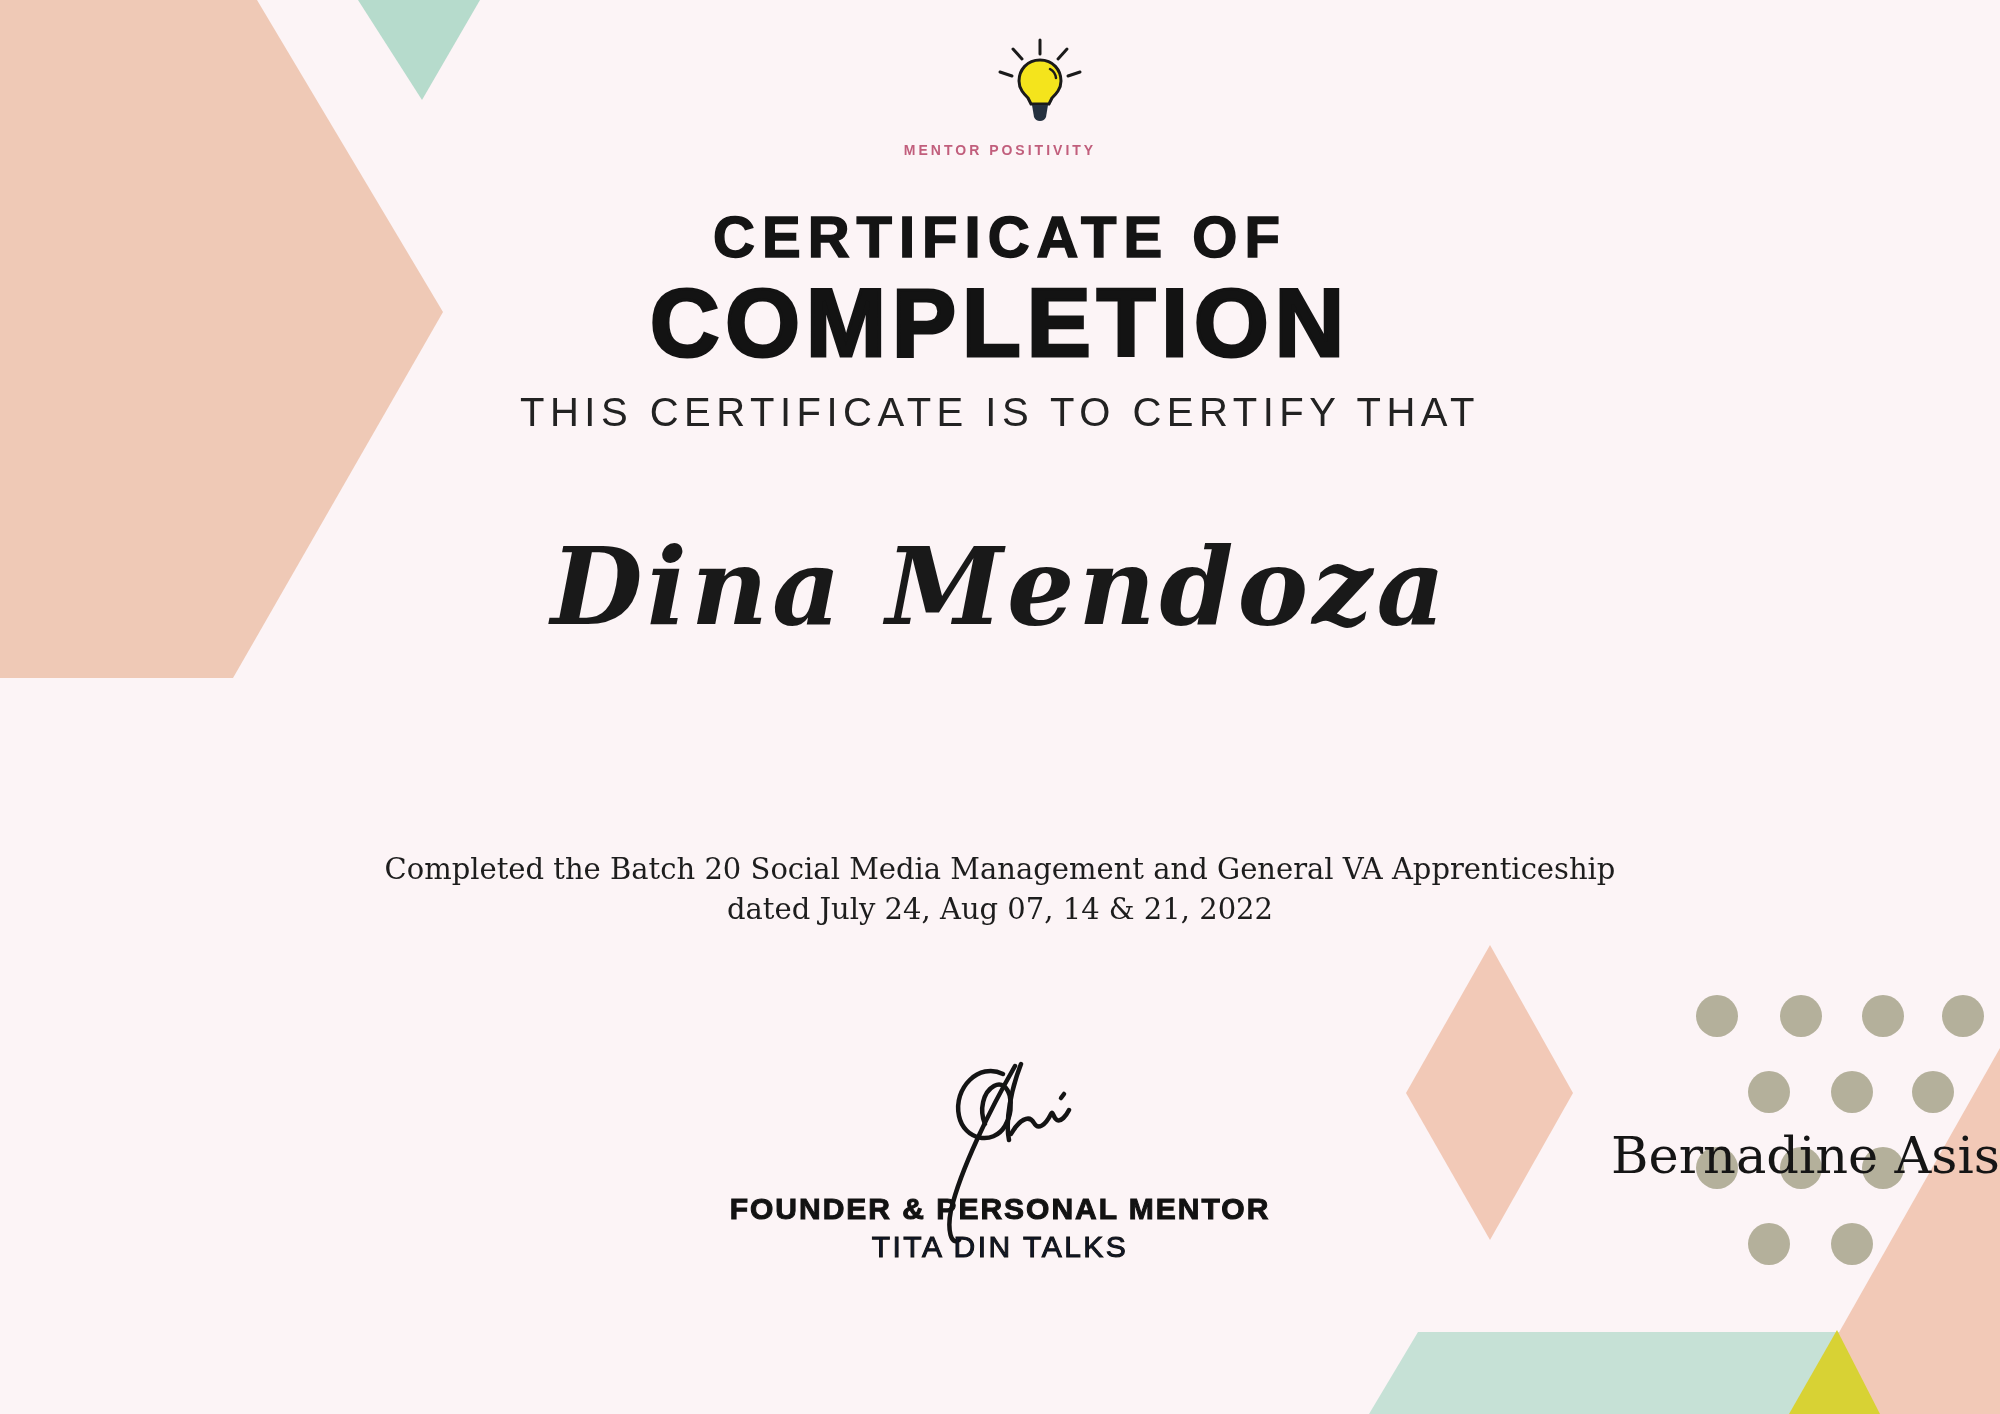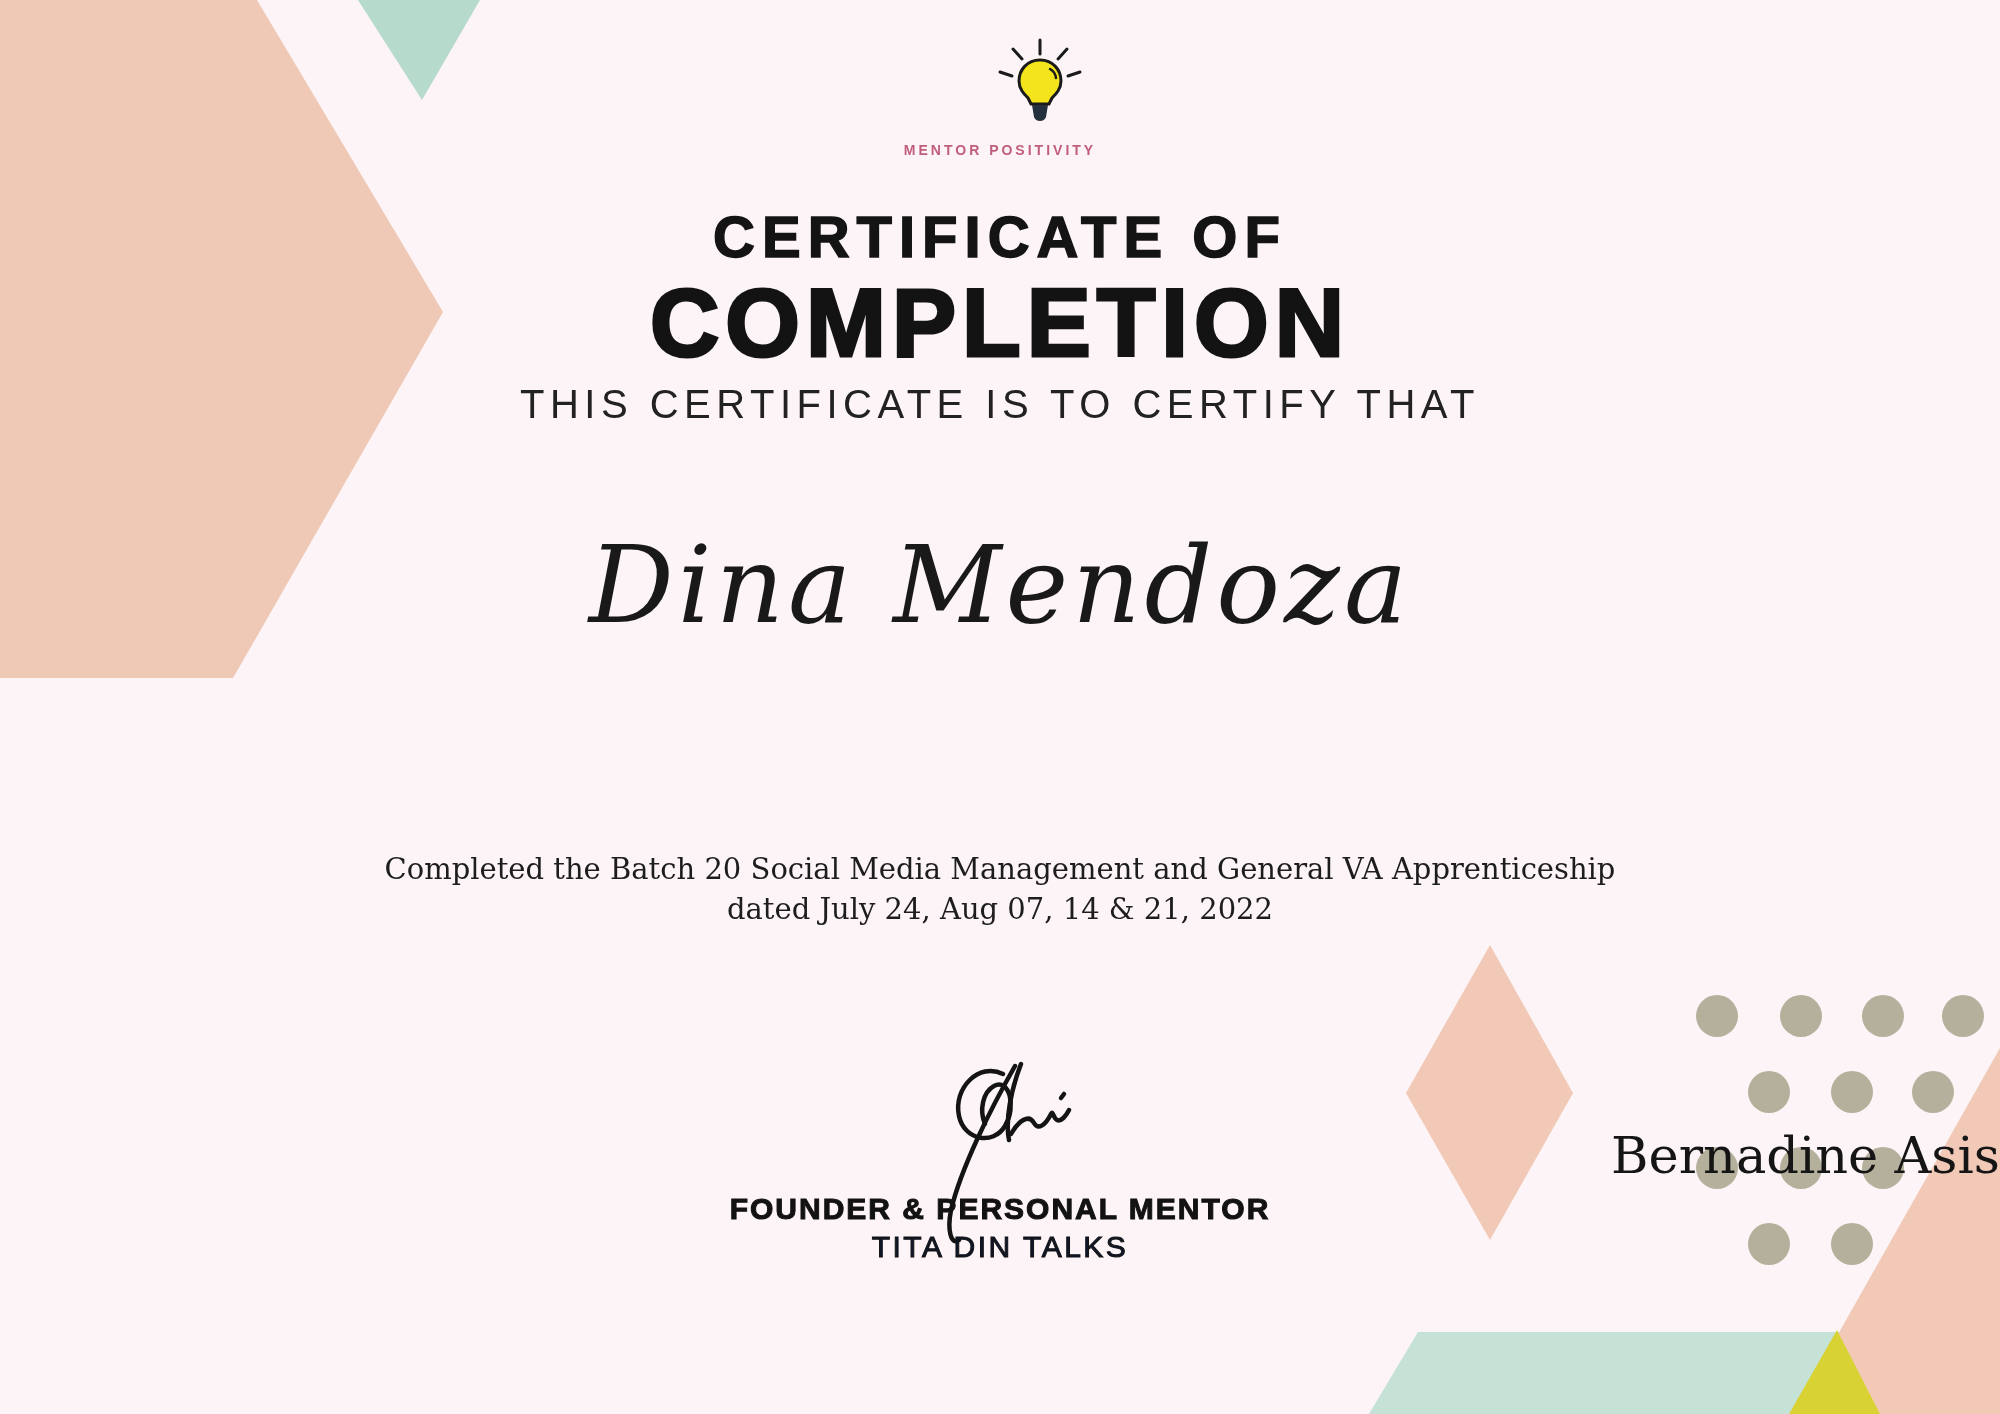--- a/index.html
+++ b/index.html
@@ -39,25 +39,25 @@
   }
   .cert-of{
     top:186px; margin:17px; font-size:58px; font-weight:bold; letter-spacing:7px;
     color:#141414; -webkit-text-stroke:1.5px #141414;
   }
   .completion{
     top:252px; margin:16px; font-size:96px; font-weight:bold; letter-spacing:6px;
     color:#131313; -webkit-text-stroke:3.2px #131313;
   }
   .certify{
-    top:382px; font-size:40px; font-weight:400; letter-spacing:5.5px; color:#222;
+    top:390px; font-size:40px; font-weight:400; letter-spacing:5.5px; color:#222;
   }
   .recipient{
     top:524px; font-family:"DejaVu Serif", serif; font-style:italic;
-    font-size:106px; letter-spacing:4px; color:#191919; font-weight:400;
+    font-size:106px; letter-spacing:4px; color:#191919; font-weight:700;
   }
   .body-text{
     top:849px; font-family:"DejaVu Serif", serif; font-size:29px; line-height:40px;
     color:#1d1d1d;
   }
   .signature-svg{position:absolute; left:895px; top:1050px;}
   .signer-name{
     top:1126px; font-family:"DejaVu Serif", serif; font-size:51px; color:#151515;text-align:right;
   }
   .signer-title{

